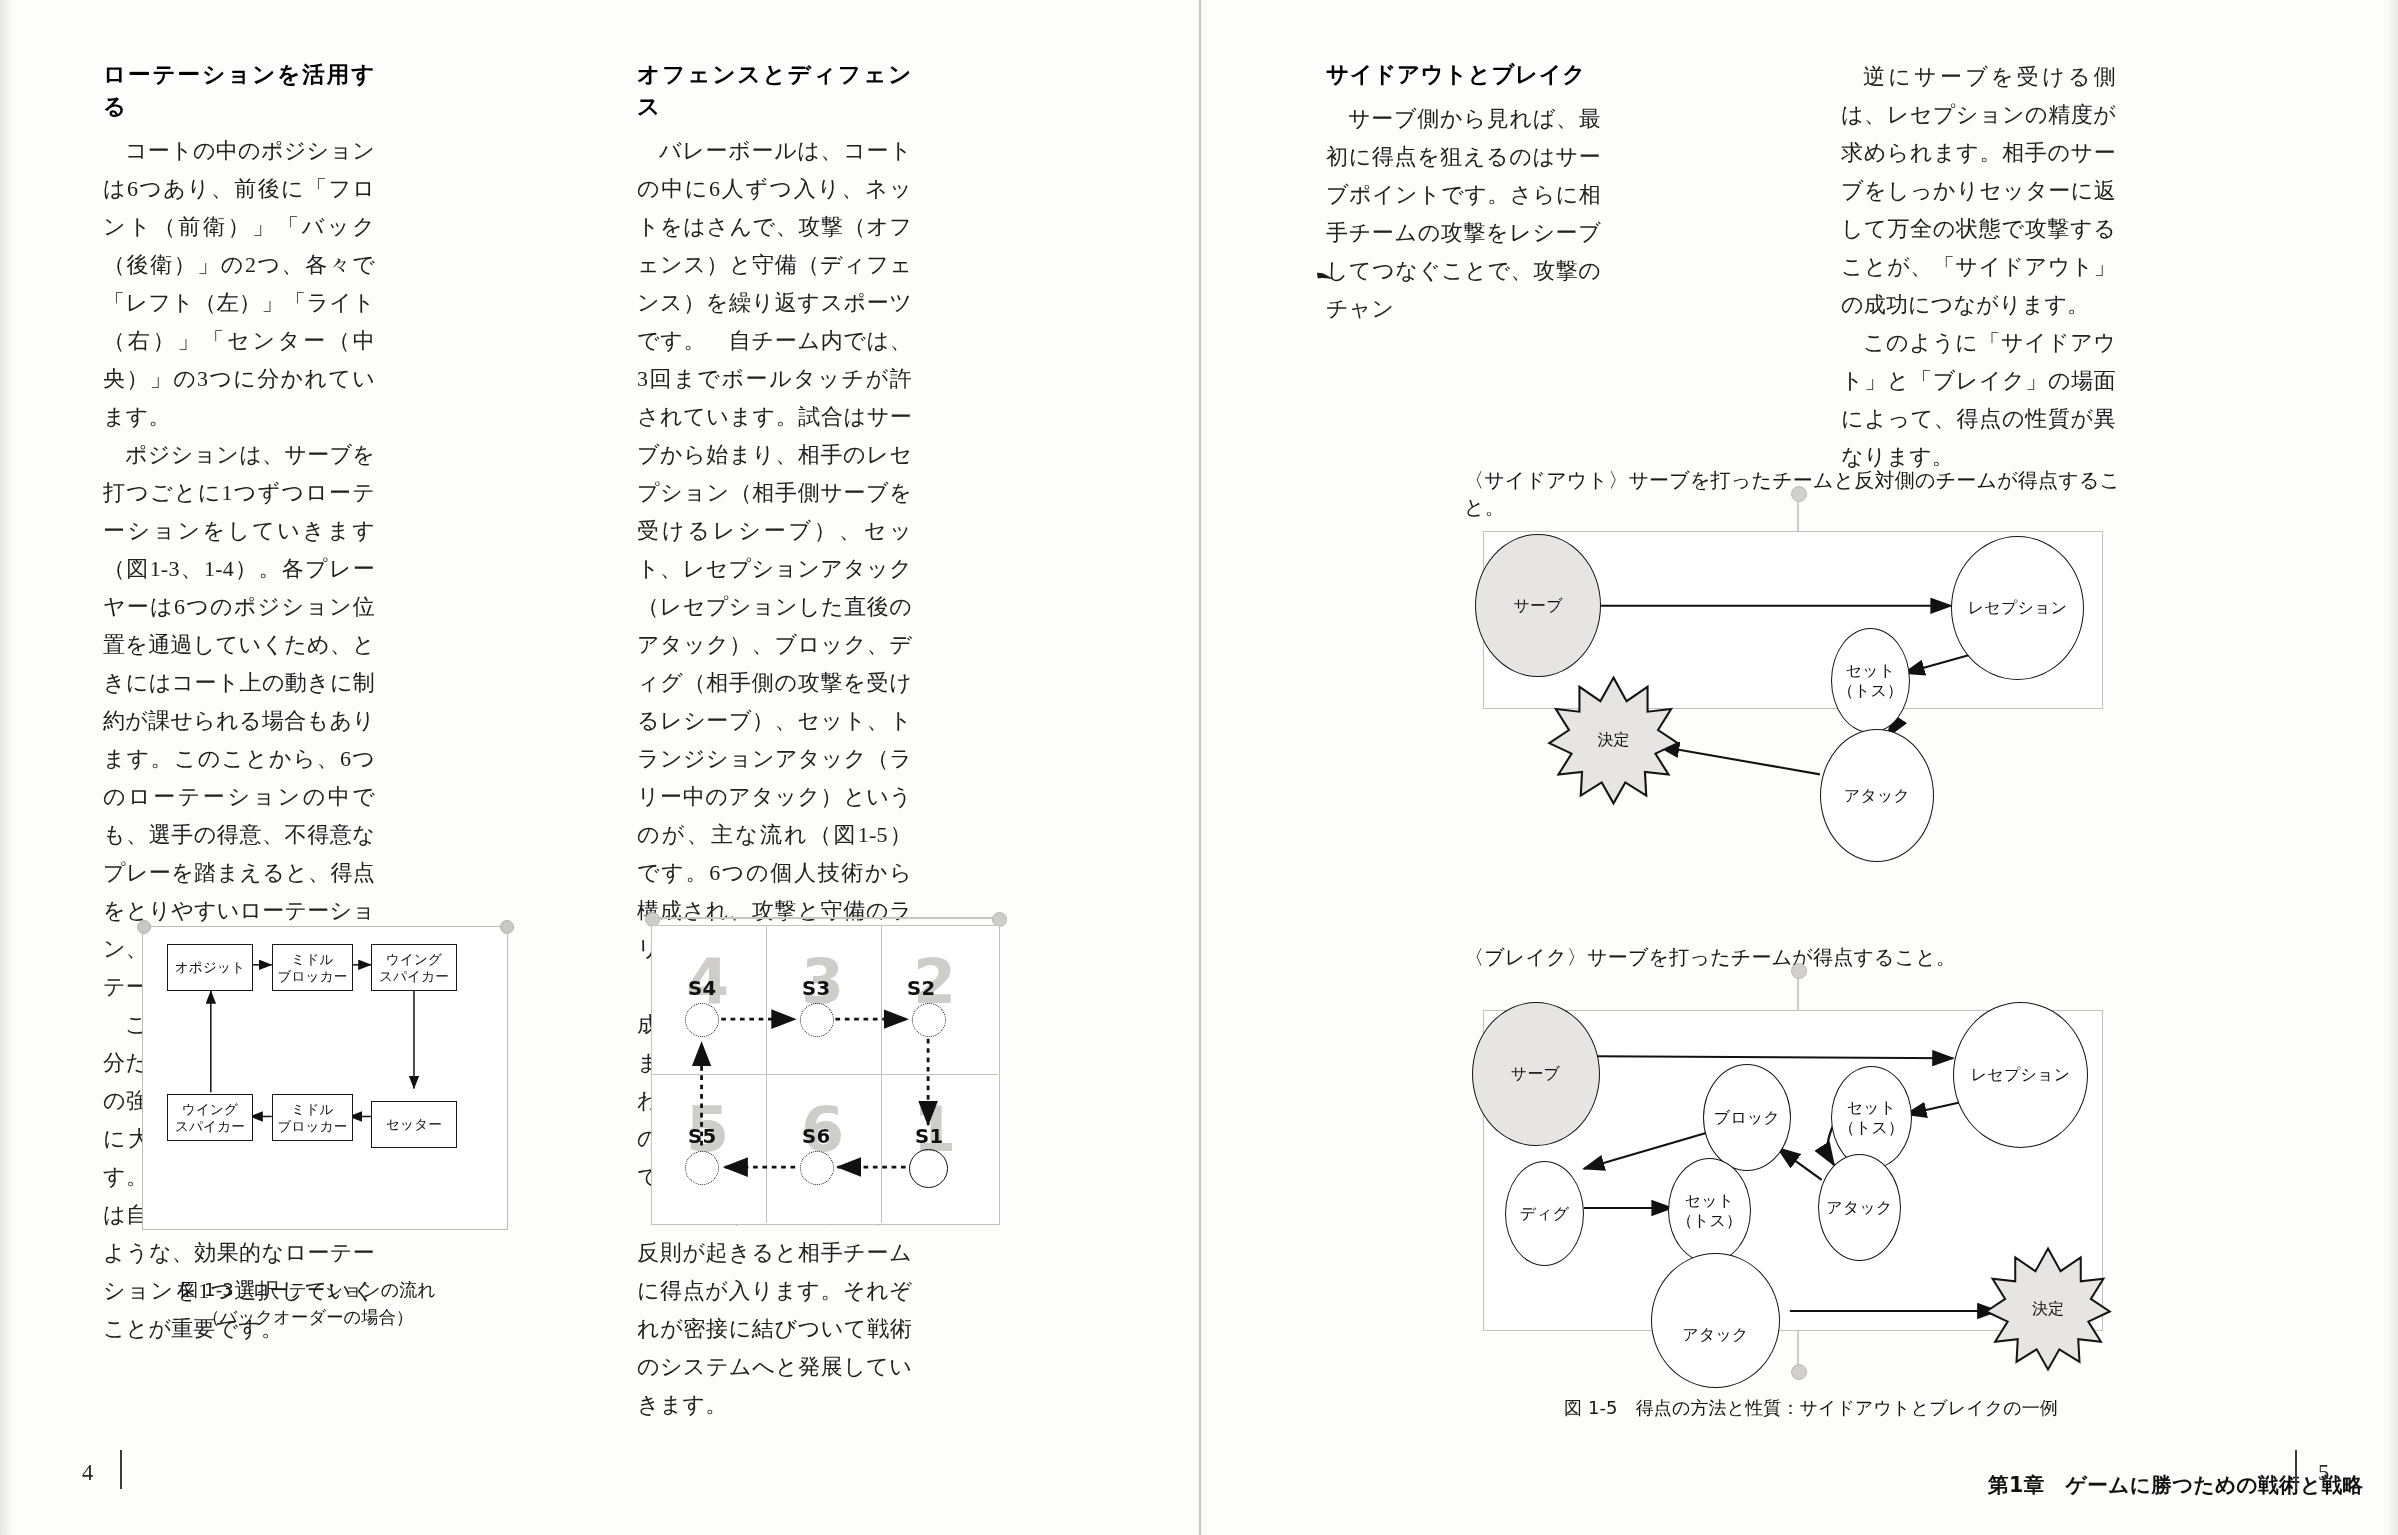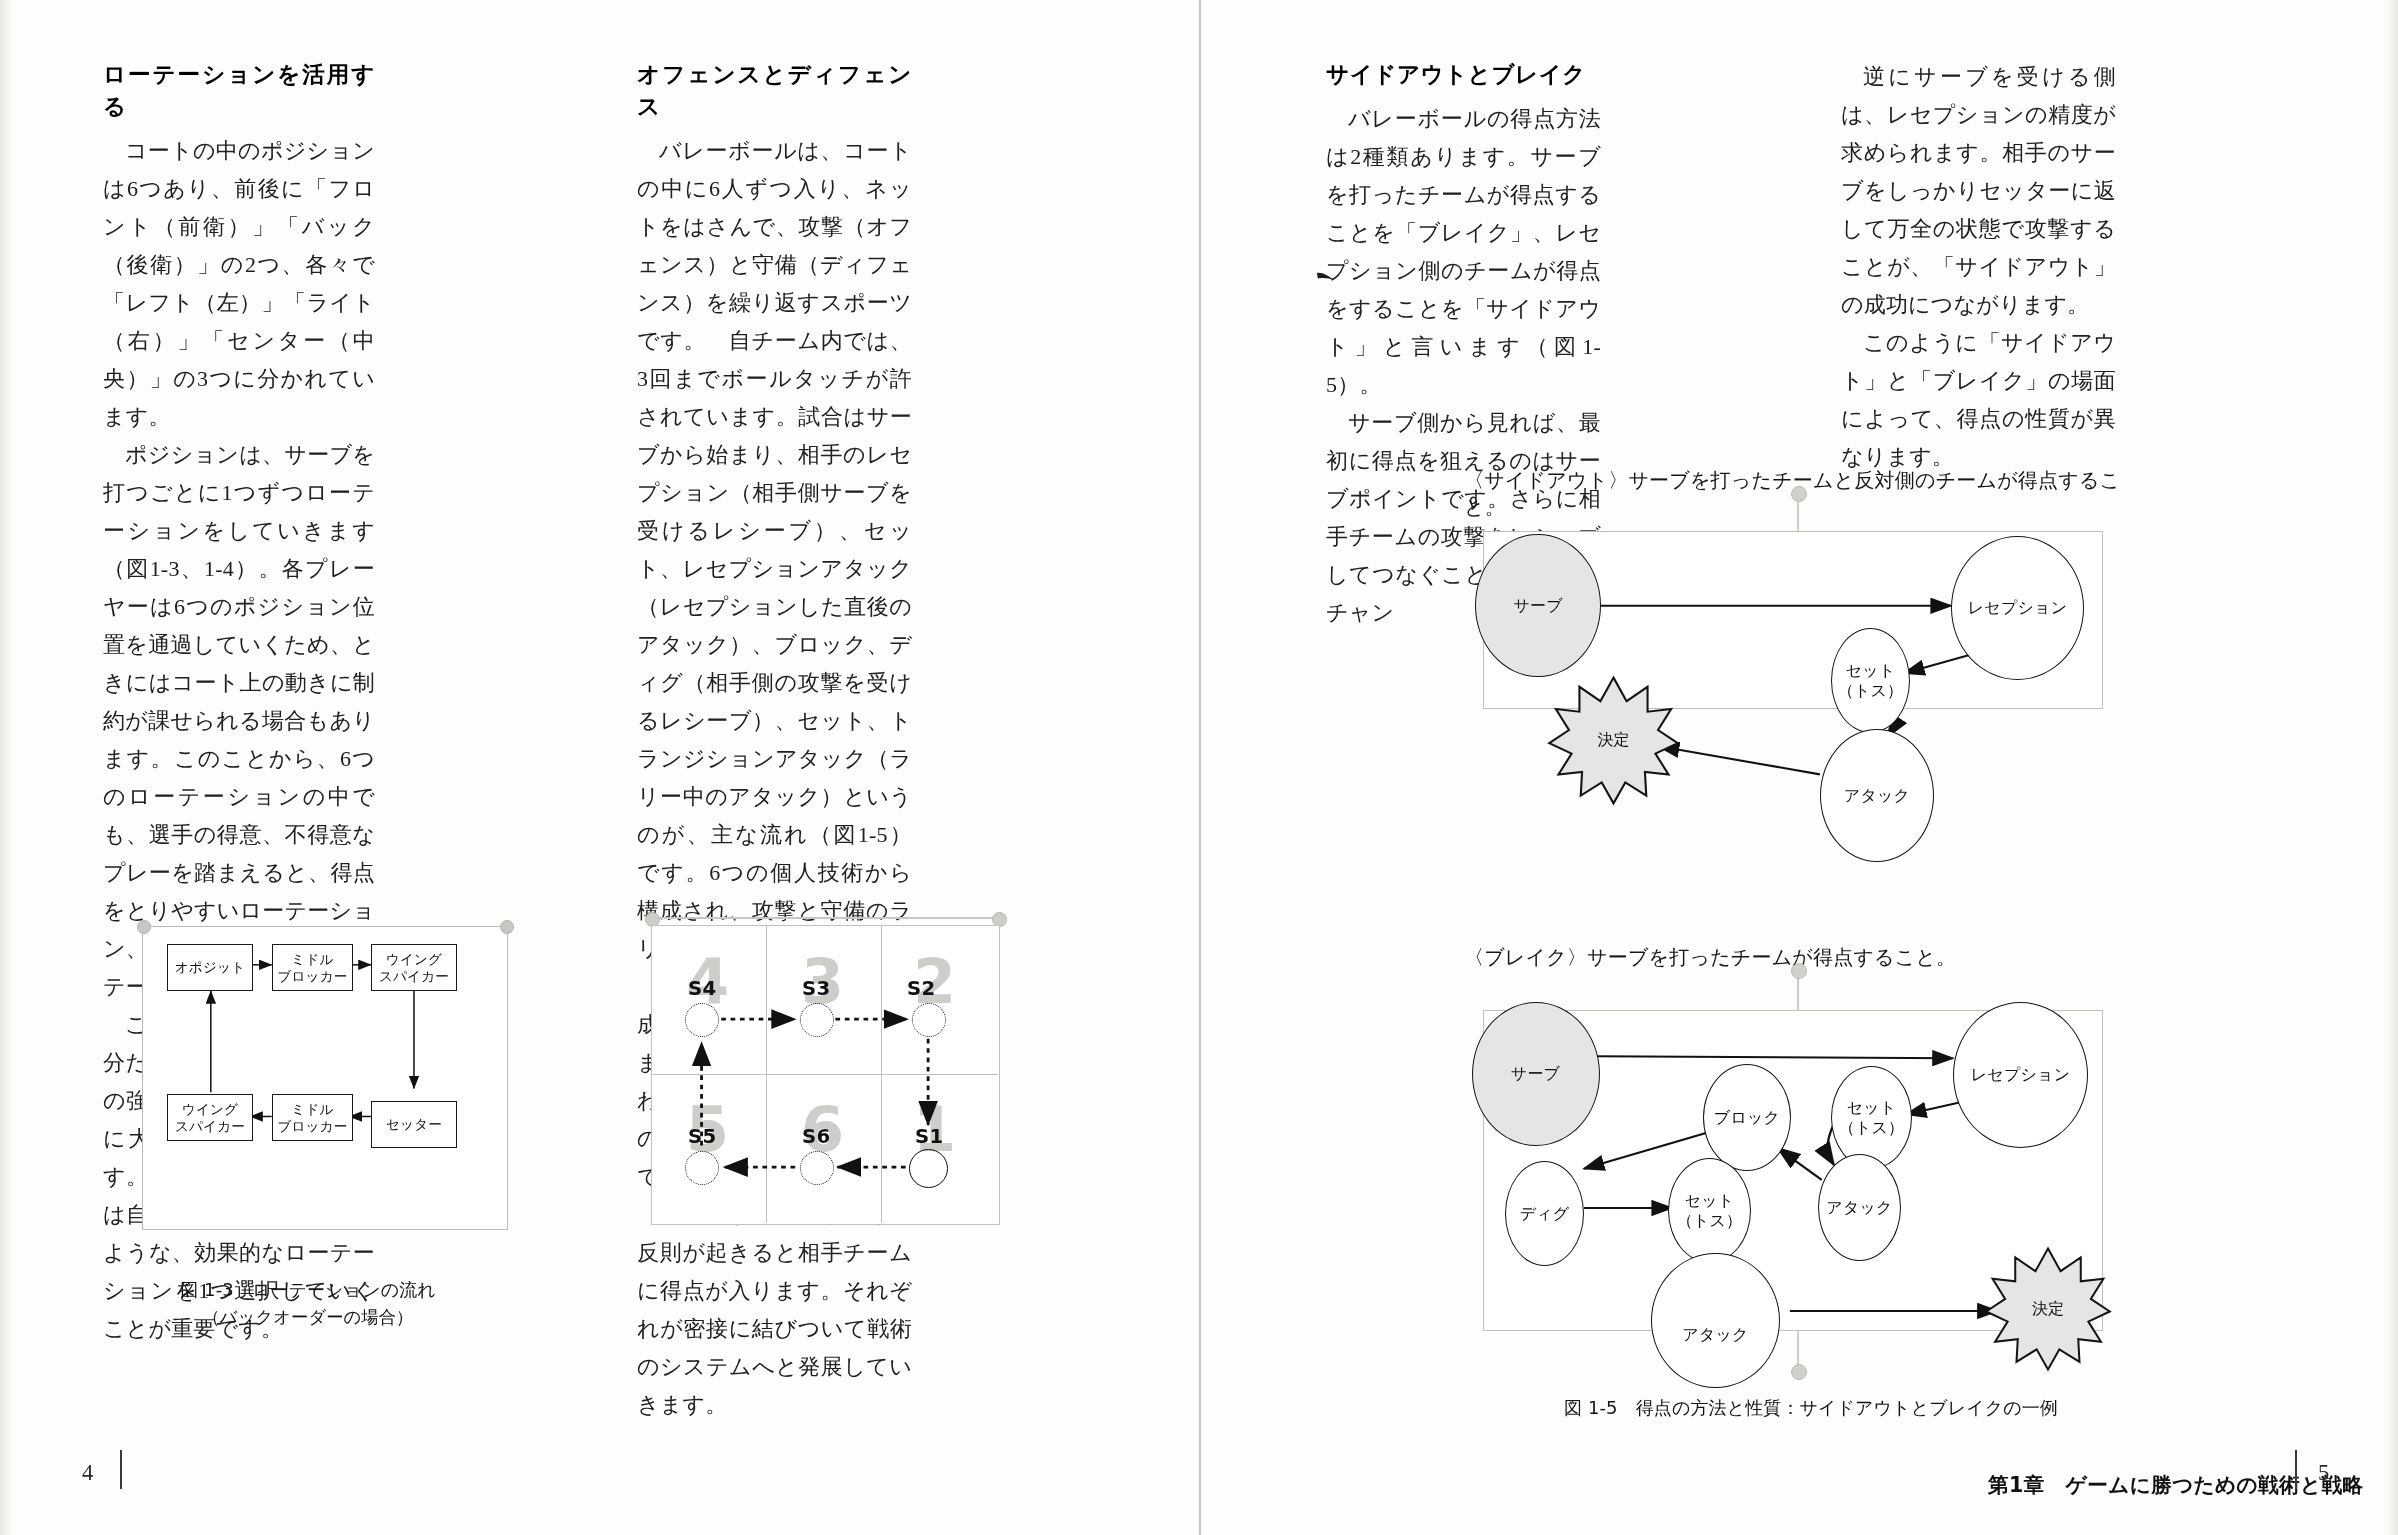--- a/index.html
+++ b/index.html
@@ -132,21 +132,20 @@
 
   <div class="col" id="col2">
     <h2>オフェンスとディフェンス</h2>
     <p>バレーボールは、コートの中に6人ずつ入り、ネットをはさんで、攻撃（オフェンス）と守備（ディフェンス）を繰り返すスポーツです。　自チーム内では、3回までボールタッチが許されています。試合はサーブから始まり、相手のレセプション（相手側サーブを受けるレシーブ）、セット、レセプションアタック（レセプションした直後のアタック）、ブロック、ディグ（相手側の攻撃を受けるレシーブ）、セット、トランジションアタック（ラリー中のアタック）というのが、主な流れ（図1-5）です。6つの個人技術から構成され、攻撃と守備のラリーを繰り返します。</p>
     <p>試合は1セット25点で構成され、3セットマッチ、または5セットマッチで行われます（5セットマッチの最終セットは15点まで）。</p>
     <p>ボールが床に落ちたり、反則が起きると相手チームに得点が入ります。それぞれが密接に結びついて戦術のシステムへと発展していきます。</p>
   </div>
 
   <div class="col" id="col3">
     <h2>サイドアウトとブレイク</h2>
-    <p>バレーボールの得点方法は2種類あります。サーブを打ったチームが得点することを「ブレイク」、レセプション側のチームが得点をすることを「サイドアウト」と言います（図1-5）。</p>
     <p>サーブ側から見れば、最初に得点を狙えるのはサーブポイントです。さらに相手チームの攻撃をレシーブしてつなぐことで、攻撃のチャン</p>
   </div>
 
   <svg class="proofmark" viewBox="0 0 26 16">
     <path d="M1 3 C7 2, 13 6, 20 11 C15 9, 9 8, 2 9 Z" fill="#1a1a1a"></path>
   </svg>
 
   <div class="col" id="col4">
     <p>逆にサーブを受ける側は、レセプションの精度が求められます。相手のサーブをしっかりセッターに返して万全の状態で攻撃することが、「サイドアウト」の成功につながります。</p>
     <p>このように「サイドアウト」と「ブレイク」の場面によって、得点の性質が異なります。</p>

